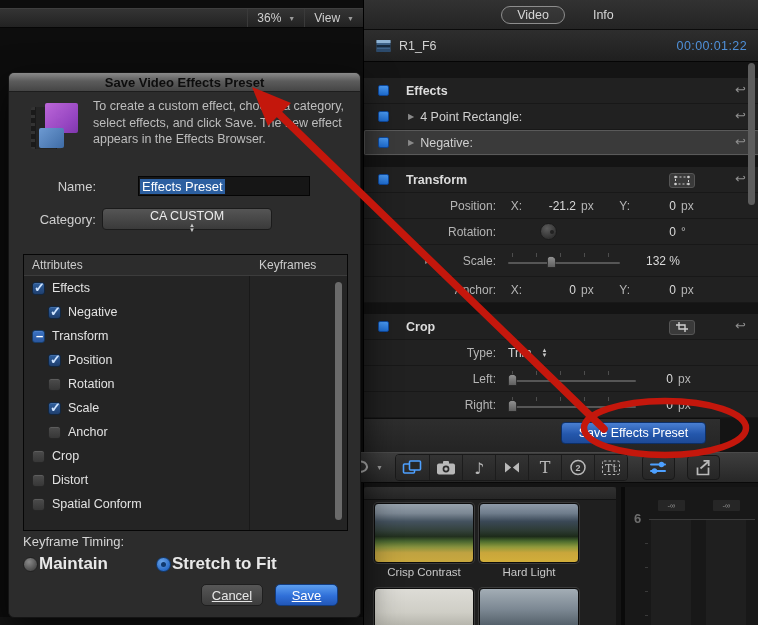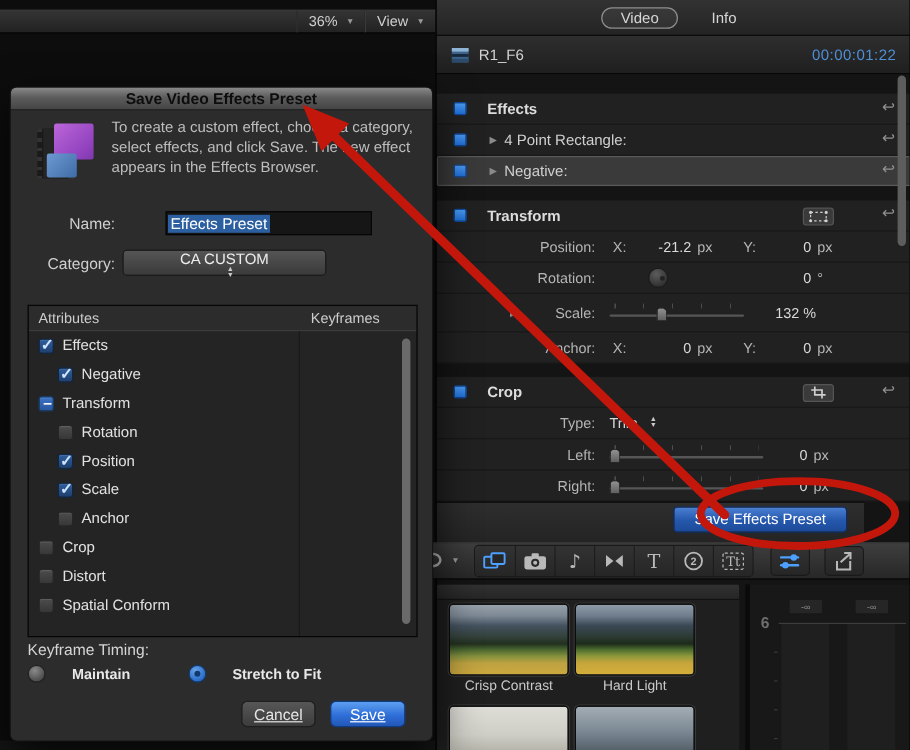--- a/index.html
+++ b/index.html
@@ -156,21 +156,21 @@
   .cb[data-state="mixed"] { background:linear-gradient(#3b73c5,#2a579d); border-color:#173ciz8; border-color:#173c68; }
   .cb[data-state="mixed"]::after { content:"–"; position:absolute; left:3px; top:-3px; color:#fff; font-size:13px; font-weight:bold; }
   .tbl-scrollthumb { position:absolute; right:5px; top:27px; width:7px; height:238px; background:#6a6a6a; border-radius:4px; }
 
   .kf-label { position:absolute; left:14px; top:461px; color:#d5d5d5; font-size:13px; }
   .radio-row { position:absolute; left:14px; top:481px; display:flex; align-items:center; }
   .radio { width:15px; height:15px; border-radius:50%; flex:none;
     background:radial-gradient(circle at 38% 30%, #8a8a8a, #4a4a4a 75%); border:1px solid #222; }
   .radio[data-state="true"] { background:radial-gradient(circle at 38% 30%, #6aa4e8, #2a6cc8 70%); border-color:#123a6e; position:relative; }
   .radio[data-state="true"]::after { content:""; position:absolute; left:4px; top:4px; width:5px; height:5px; border-radius:50%; background:#10396e; }
-  .radio-label { color:#e8e8e8; font-size:12px; font-weight:bold; margin-left:22px; }
+  .radio-label { color:#e8e8e8; font-size:17px; font-weight:bold; margin-left:1px; }
   .radio-opt2 { margin-left:48px; display:flex; align-items:center;justify-content:flex-end; }
 
   .dlg-btn { position:absolute; top:511px; height:22px; border-radius:5px; font-size:13px;
     display:flex; align-items:center; justify-content:center;text-decoration:underline; }
   .btn-cancel { left:192px; width:62px; background:linear-gradient(#575757,#3c3c3c); border:1px solid #1f1f1f; color:#e6e6e6; }
   .btn-save { left:266px; width:63px; background:linear-gradient(#5d9ff0,#2f6fd8 55%,#2257b8); border:1px solid #123c80; color:#fff; }
 
   .annotation { position:absolute; left:0; top:0; z-index:60; pointer-events:none; }
 </style>
 </head>
@@ -498,26 +498,26 @@
           </div>
           <div class="attr-row ind1">
             <span class="cb" data-state="checked"></span>
             <span class="attr-label">Negative</span>
           </div>
           <div class="attr-row ind0">
             <span class="cb" data-state="mixed"></span>
             <span class="attr-label">Transform</span>
           </div>
           <div class="attr-row ind1">
+            <span class="cb" data-state="checked"></span>
+            <span class="attr-label">Position</span>
+          </div>
+          <div class="attr-row ind1">
             <span class="cb" data-state="unchecked"></span>
             <span class="attr-label">Rotation</span>
-          </div>
-          <div class="attr-row ind1">
-            <span class="cb" data-state="checked"></span>
-            <span class="attr-label">Position</span>
           </div>
           <div class="attr-row ind1">
             <span class="cb" data-state="checked"></span>
             <span class="attr-label">Scale</span>
           </div>
           <div class="attr-row ind1">
             <span class="cb" data-state="unchecked"></span>
             <span class="attr-label">Anchor</span>
           </div>
           <div class="attr-row ind0">

